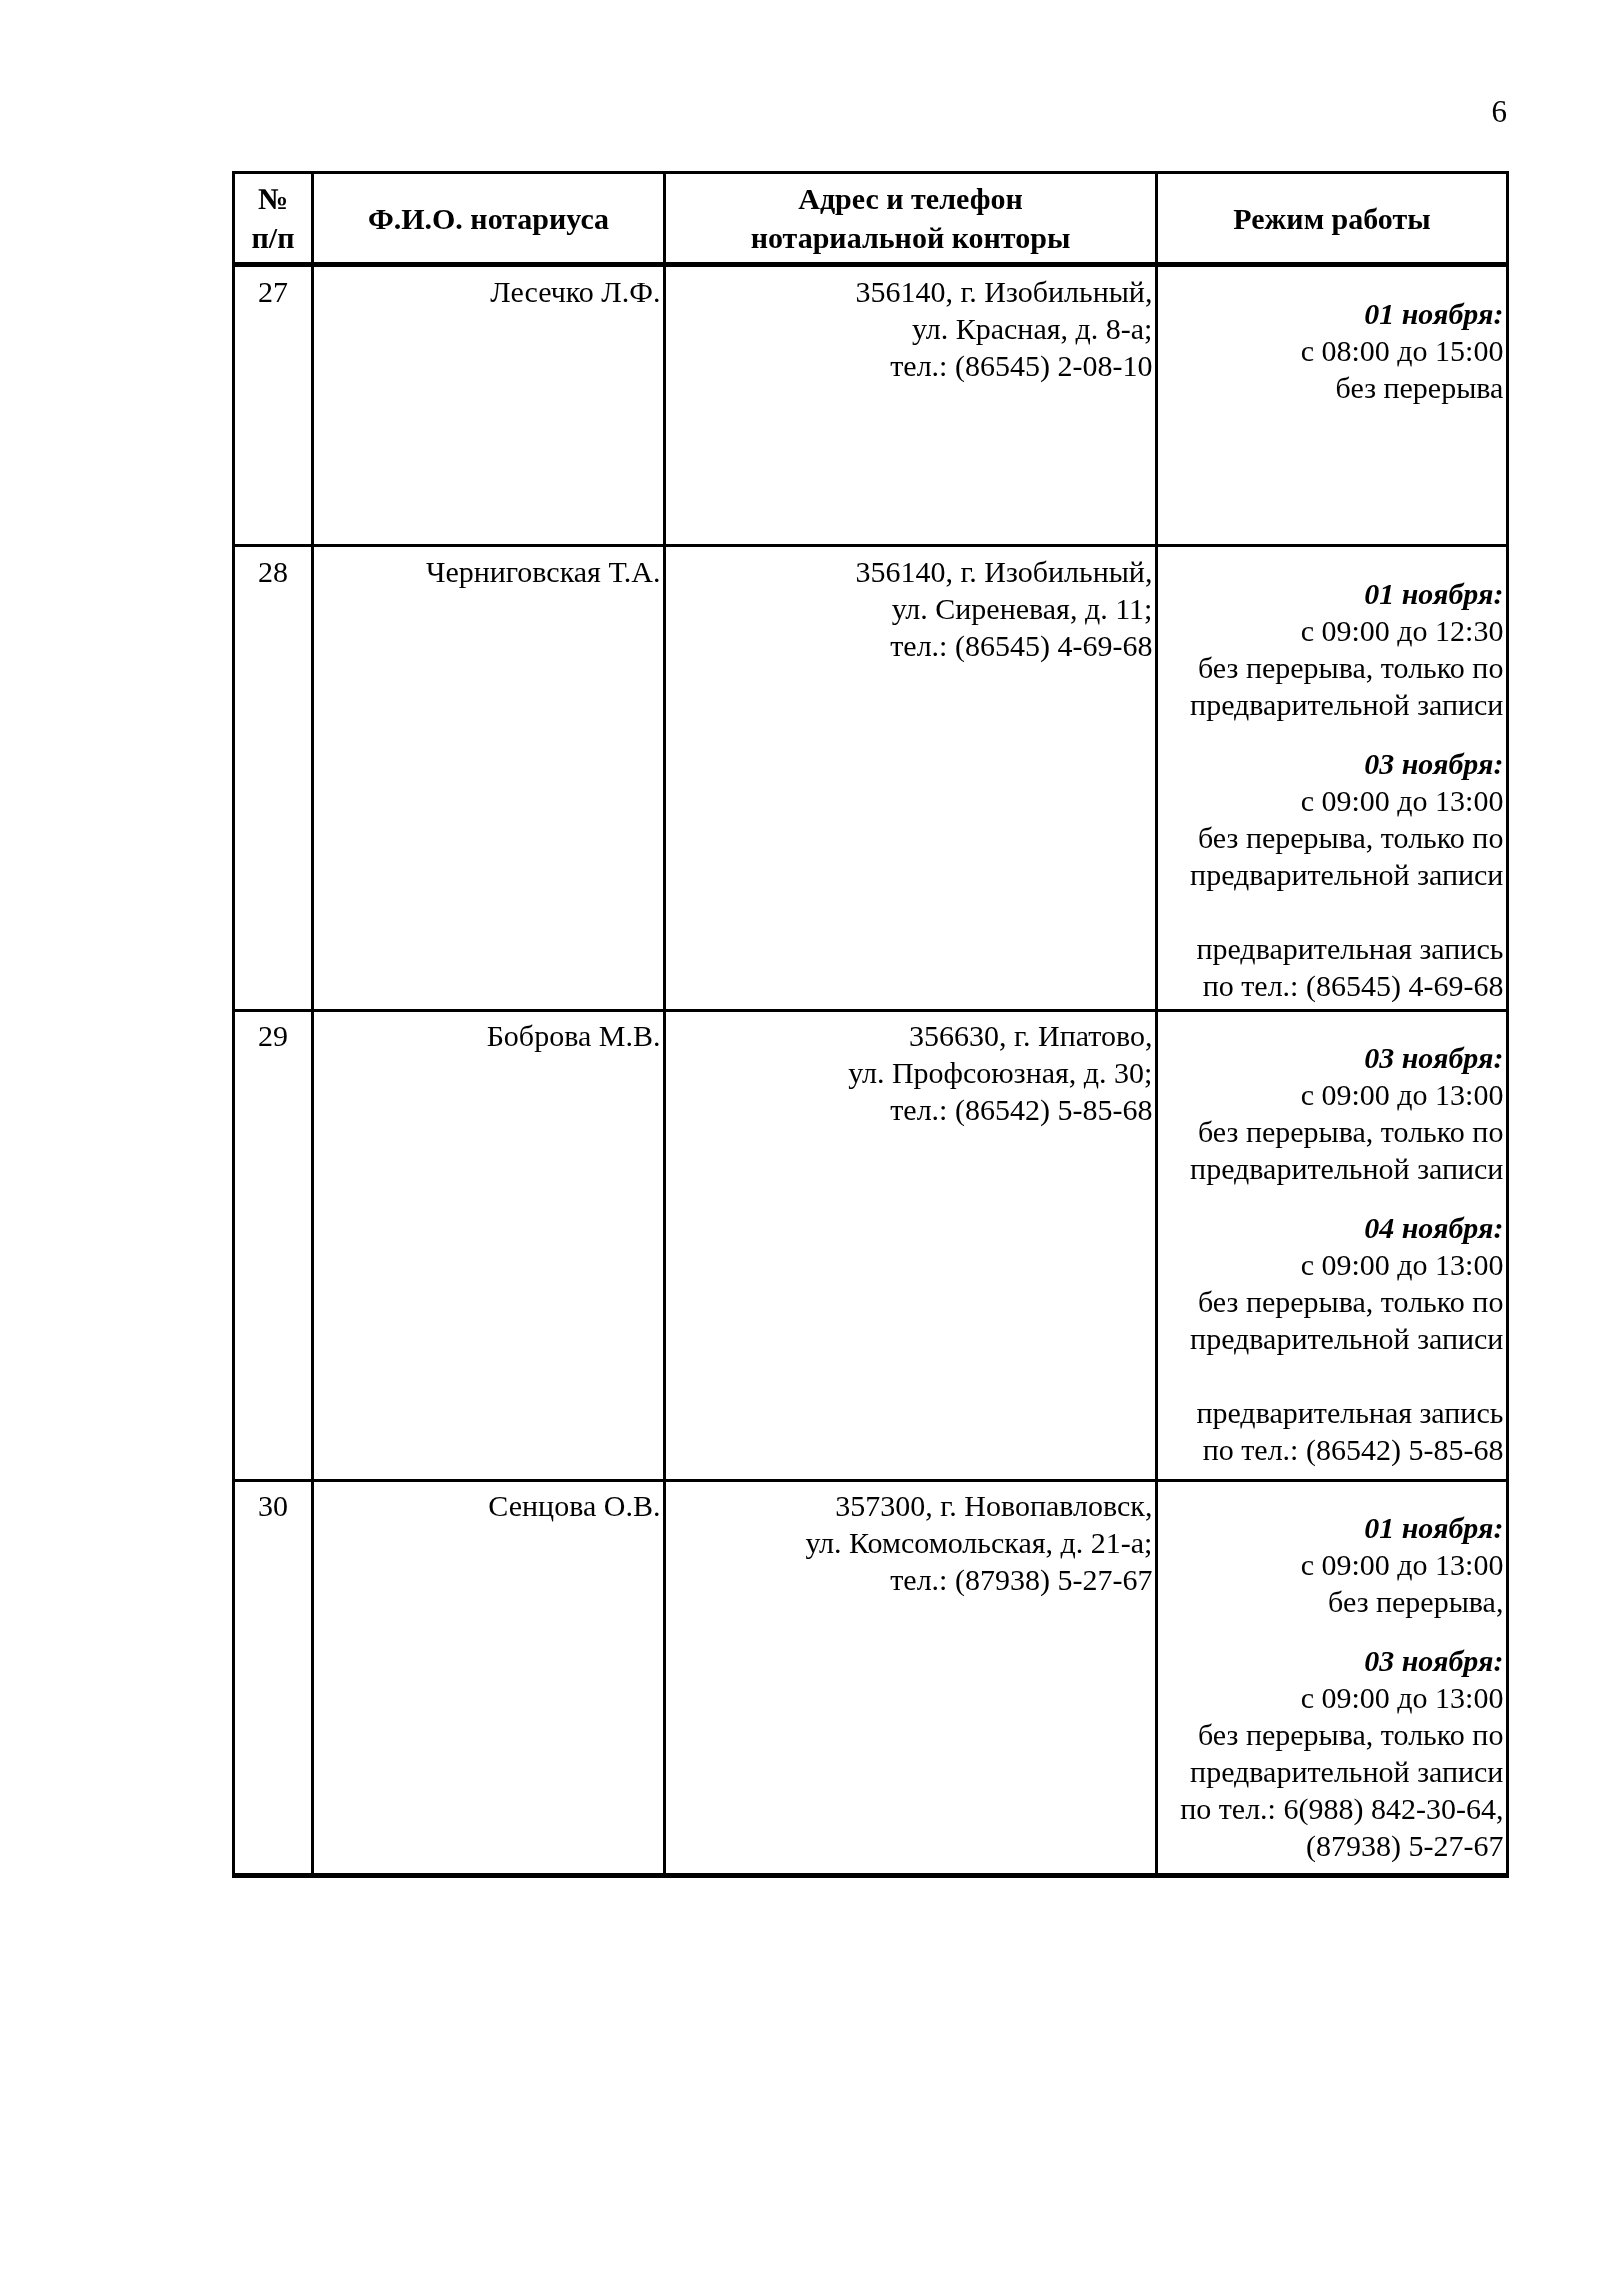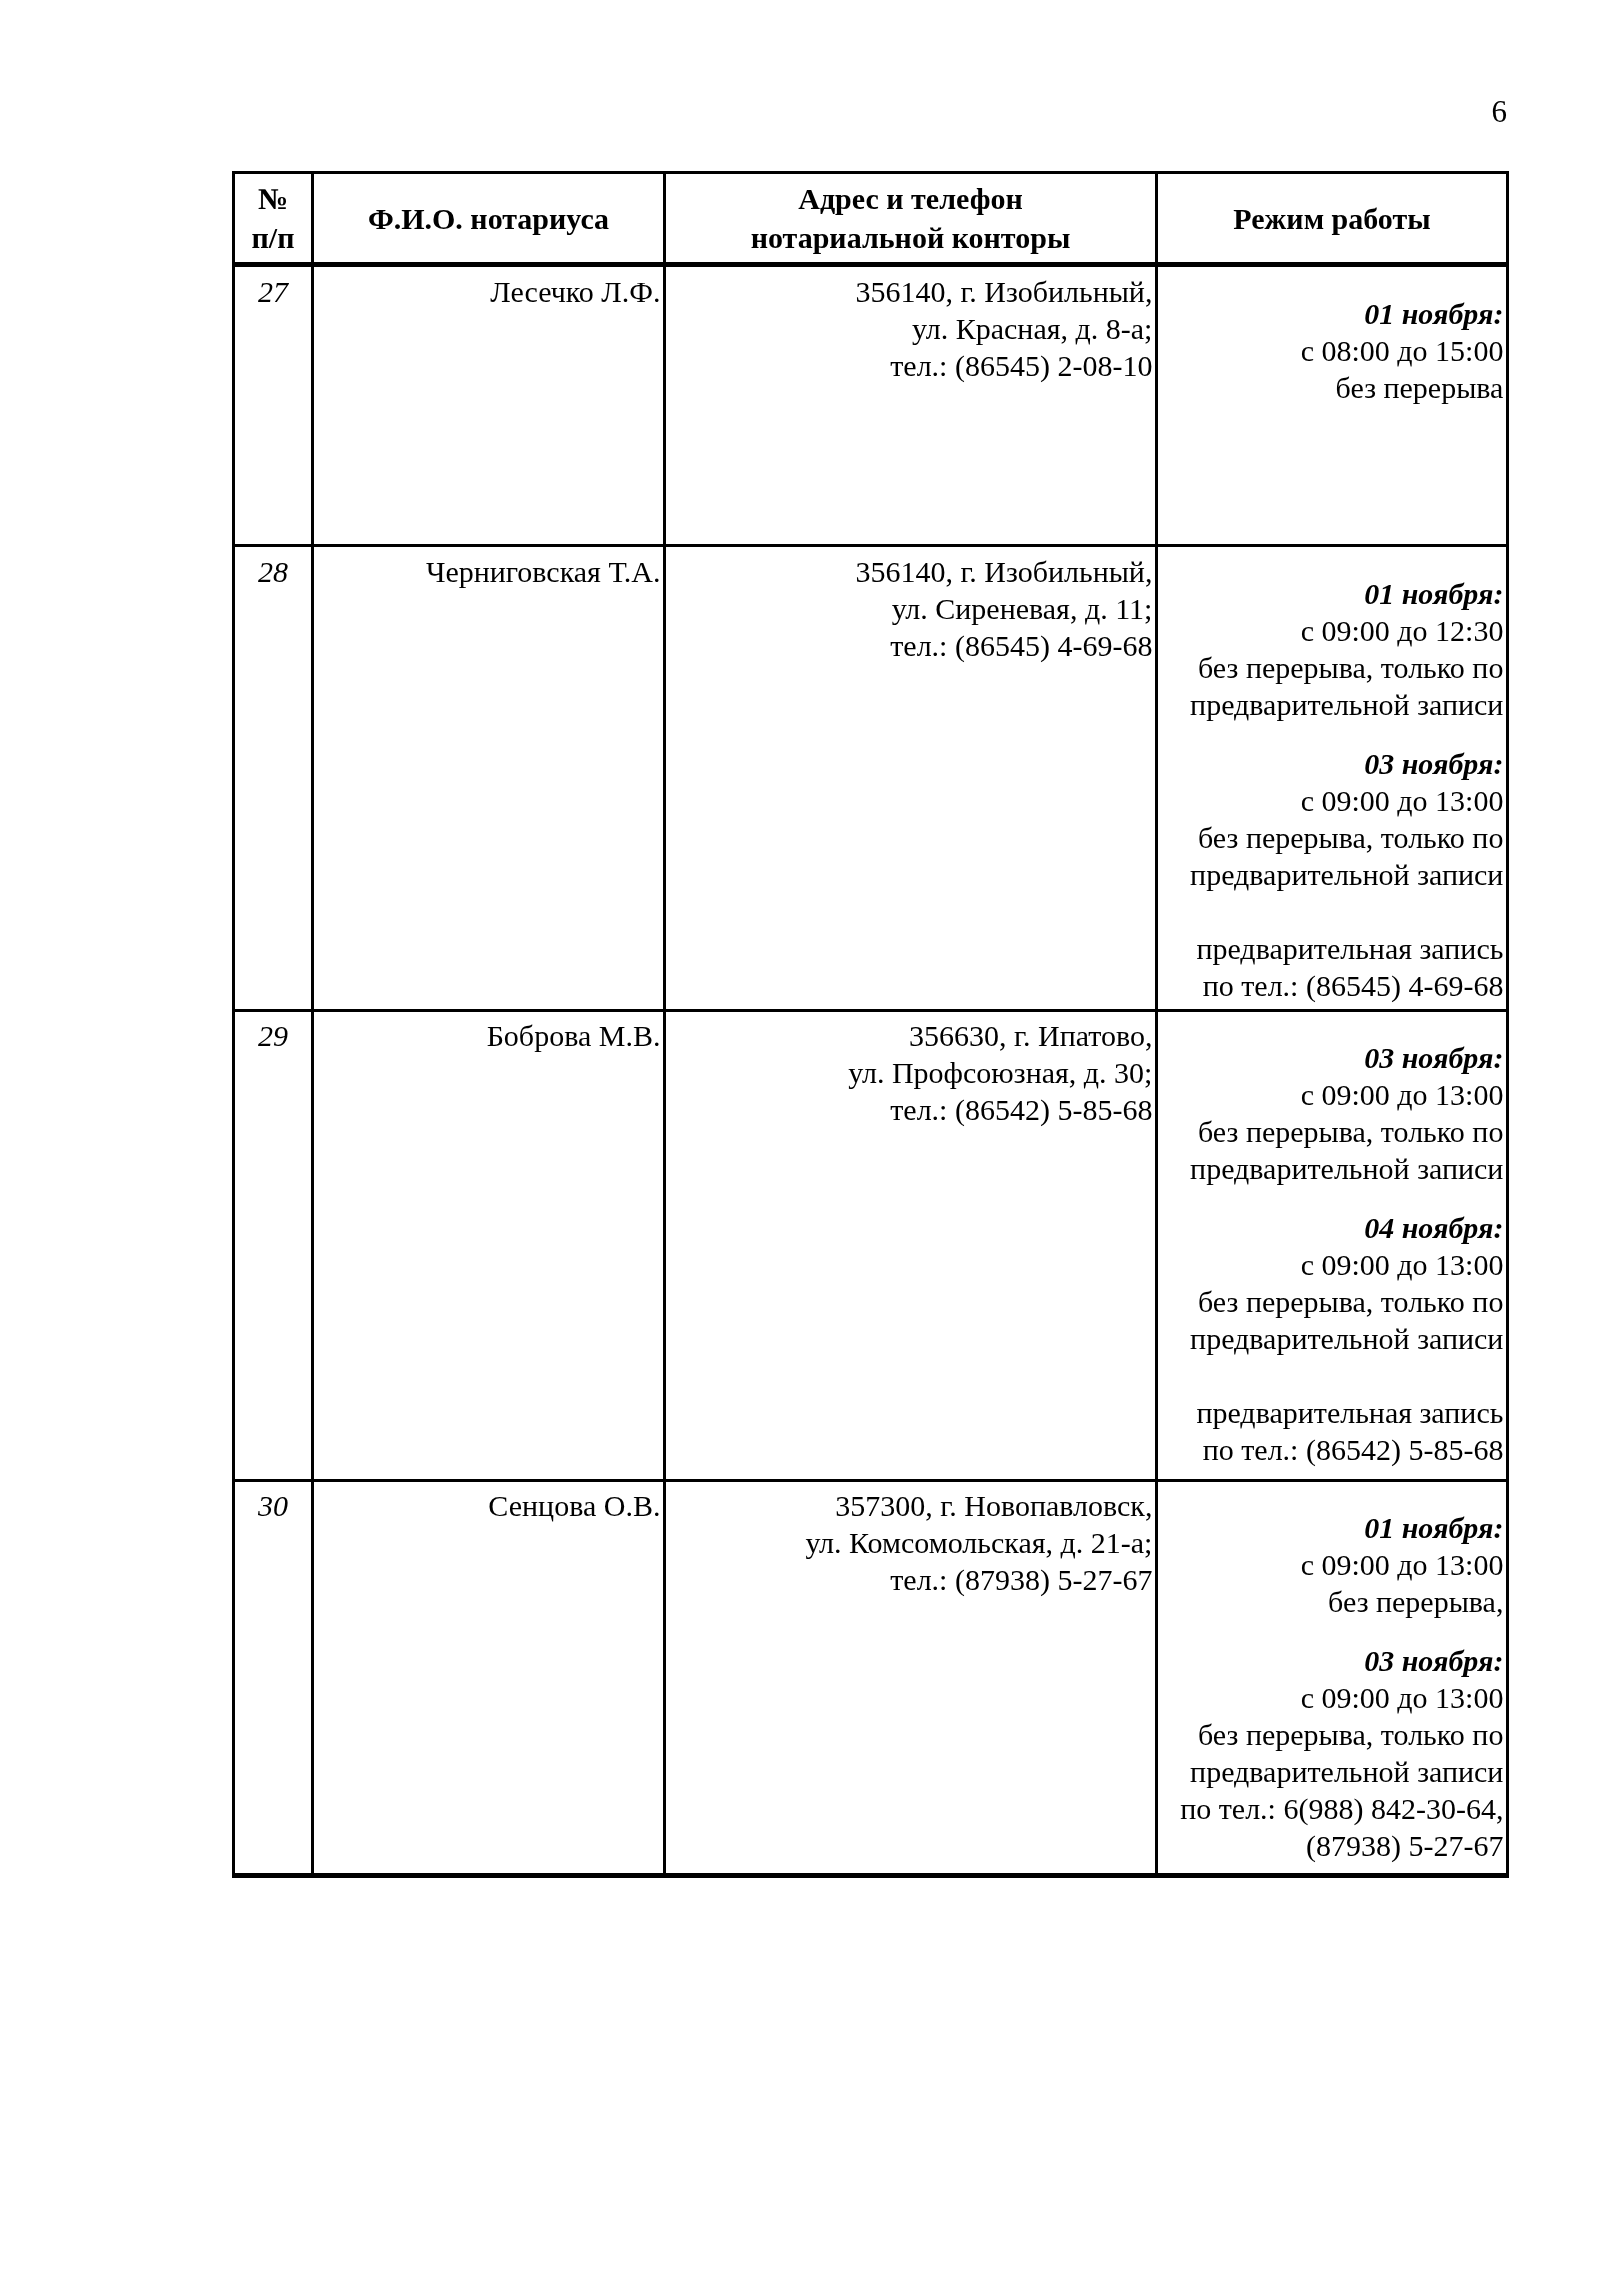--- a/index.html
+++ b/index.html
@@ -43,21 +43,21 @@
   }
   tr.section-row td {
     vertical-align: middle;
     text-align: center;
     font-weight: bold;
     border-top: 5.2px solid #000;
     border-bottom: 5.2px solid #000;
     padding: 5.2px 3.9px;
   }
   tr.last-row td { border-bottom: 5.2px solid #000; }
-  td.cell-number { text-align: center; padding-left: 2.6px; padding-right: 2.6px; font-style: italic; }
+  td.cell-number { text-align: center; padding-left: 2.6px; padding-right: 2.6px; }
   .line { min-height: 37px; white-space: nowrap; }
   .hline { min-height: 39px; white-space: nowrap; }
   .emph { font-weight: bold; font-style: italic; margin-top: 22px; }
 </style>
 </head>
 <body>
 
 <div class="page-number">6</div>
 
 <table class="notary">

